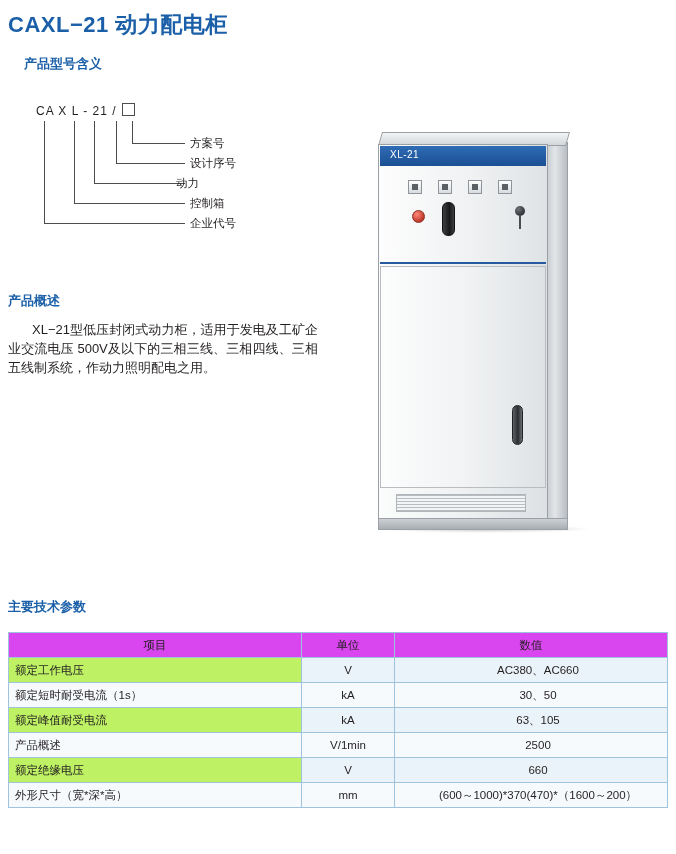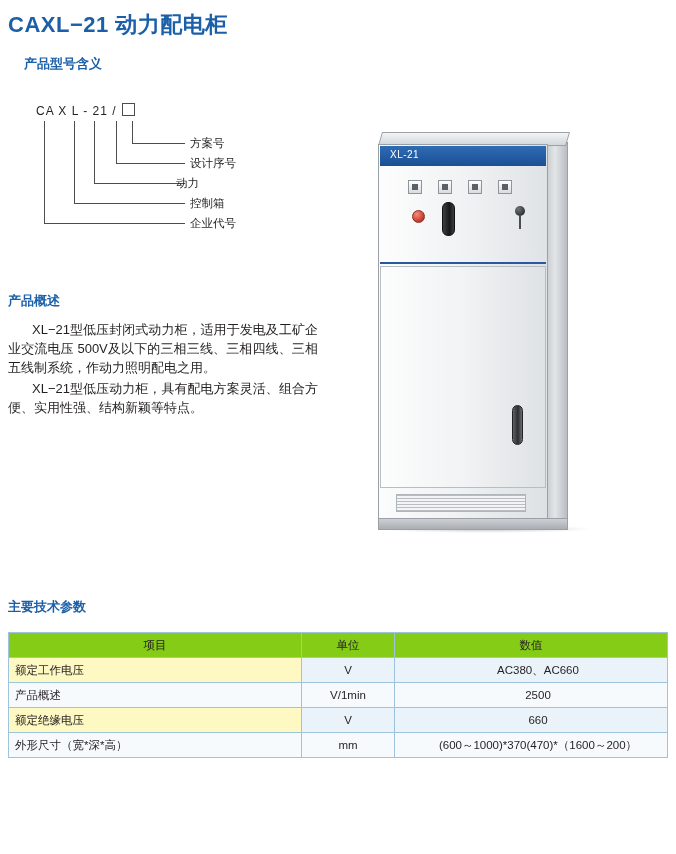--- a/index.html
+++ b/index.html
@@ -284,27 +284,27 @@
     font-size: 11.5px;
   }
   .param-table th, .param-table td {
     border: 1px solid #9fc3dd;
     height: 24px;
     padding: 0 6px;
     font-weight: normal;
     color: #231f20;
   }
   .param-table thead th {
-    background: #84cc16;
+    background: #d946ef;
     text-align: center;
   }
   .param-table tbody td.c-item {
     width: 280px;
     text-align: left;
-    background: #fef9c3;
+    background: #bef264;
   }
   .param-table tbody td.c-unit {
     width: 80px;
     text-align: center;
     background: #eaf3f9;
   }
   .param-table tbody td.c-value {
     text-align: center;
     background: #eaf3f9;
     padding-left: 20px;
@@ -337,21 +337,20 @@
     <div class="leg-label" style="left:182px; top:61px;">设计序号</div>
     <div class="leg-label" style="left:168px; top:81px;text-align:right;">动力</div>
     <div class="leg-label" style="left:182px; top:101px;">控制箱</div>
     <div class="leg-label" style="left:182px; top:121px;">企业代号</div>
   </div>
 
   <div class="section-heading" id="heading-overview">产品概述</div>
 
   <div class="overview-text">
     <p>XL−21型低压封闭式动力柜，适用于发电及工矿企业交流电压 500V及以下的三相三线、三相四线、三相五线制系统，作动力照明配电之用。</p>
-    <p>XL−21型低压动力柜，具有配电方案灵活、组合方便、实用性强、结构新颖等特点。</p>
   </div>
 
   <div class="cabinet-wrap">
     <div class="cab-shadow"></div>
     <div class="cab-side"></div>
     <div class="cab-top"></div>
     <div class="cab-body"></div>
 
     <div class="cab-band">
       <div class="cab-band-label">XL-21</div>
@@ -393,20 +392,30 @@
         <th>数值</th>
       </tr>
     </thead>
     <tbody>
       <tr>
         <td class="c-item">额定工作电压</td>
         <td class="c-unit">V</td>
         <td class="c-value">AC380、AC660</td>
       </tr>
       <tr>
+        <td class="c-item">额定短时耐受电流（1s）</td>
+        <td class="c-unit">kA</td>
+        <td class="c-value">30、50</td>
+      </tr>
+      <tr>
+        <td class="c-item">额定峰值耐受电流</td>
+        <td class="c-unit">kA</td>
+        <td class="c-value">63、105</td>
+      </tr>
+      <tr>
         <td class="c-item">产品概述</td>
         <td class="c-unit">V/1min</td>
         <td class="c-value">2500</td>
       </tr>
       <tr>
         <td class="c-item">额定绝缘电压</td>
         <td class="c-unit">V</td>
         <td class="c-value">660</td>
       </tr>
       <tr>

